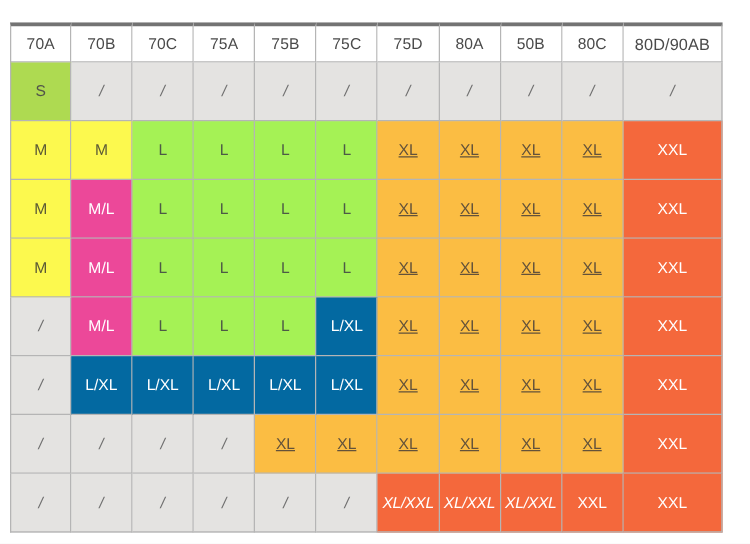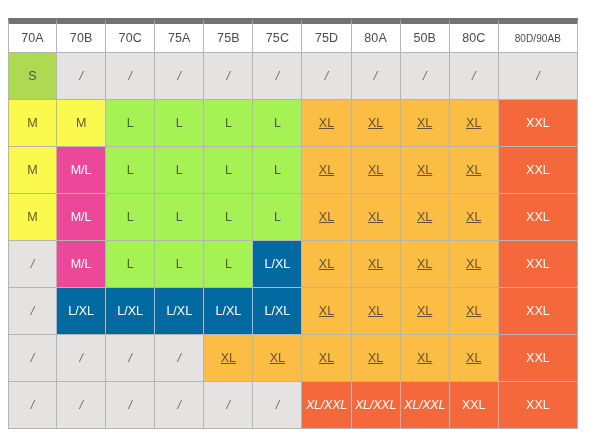--- a/index.html
+++ b/index.html
@@ -42,33 +42,33 @@
     text-align: center;
     vertical-align: middle;
     padding: 0;
     overflow: hidden;
   }
   table.size-table tr > th:first-child,
   table.size-table tr > td:first-child {
     border-left: 1px solid #b5b5b5;
   }
   table.size-table thead th {
-    border-top: 6px solid #737373;
+    border-top: 3px solid #737373;
   }
 
   
   thead th.col-head {
     background: #ffffff;
     color: #4a4a4a;
     font-size: 12.5px;
     font-weight: normal;
     height: 28px;
     letter-spacing: 0.1px;
   }
-  thead th.col-head.wide { font-size: 10px; }
+  thead th.col-head.wide { font-size: 13px; }
 
   
   tbody td.cell {
     height: 46px;
     font-size: 12.5px;
     font-weight: normal;
     line-height: 1;
   }
 
   

